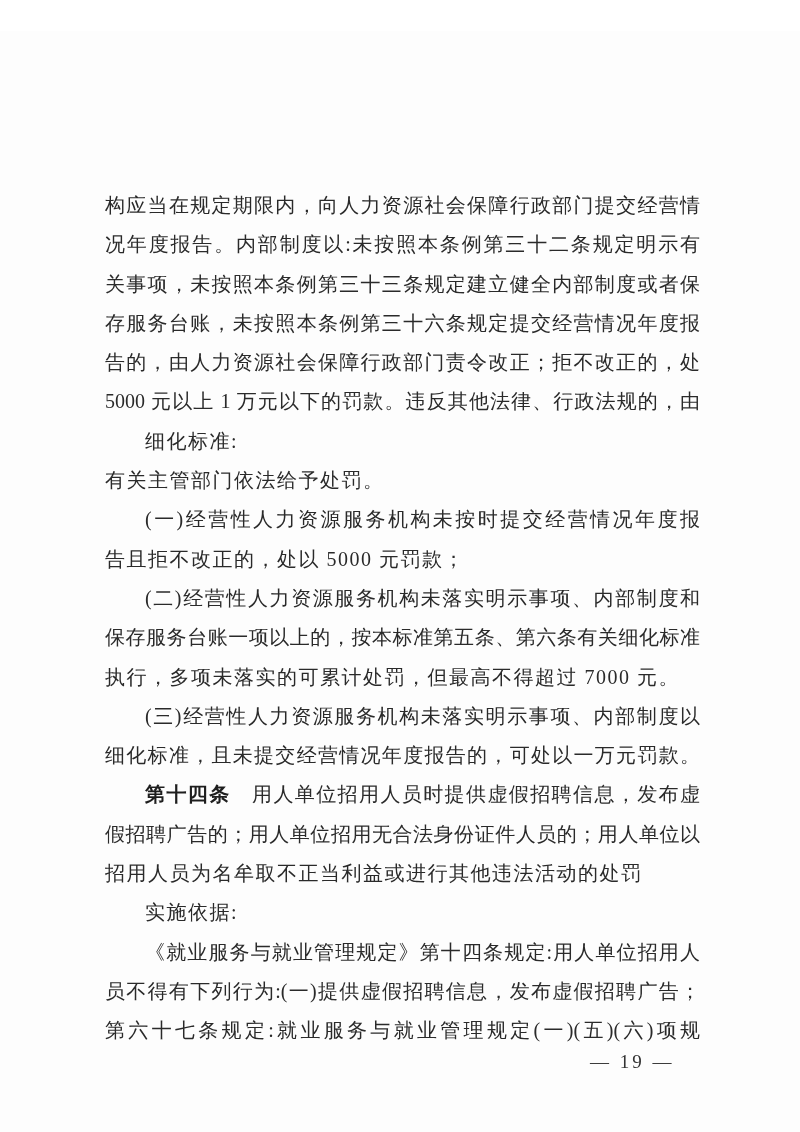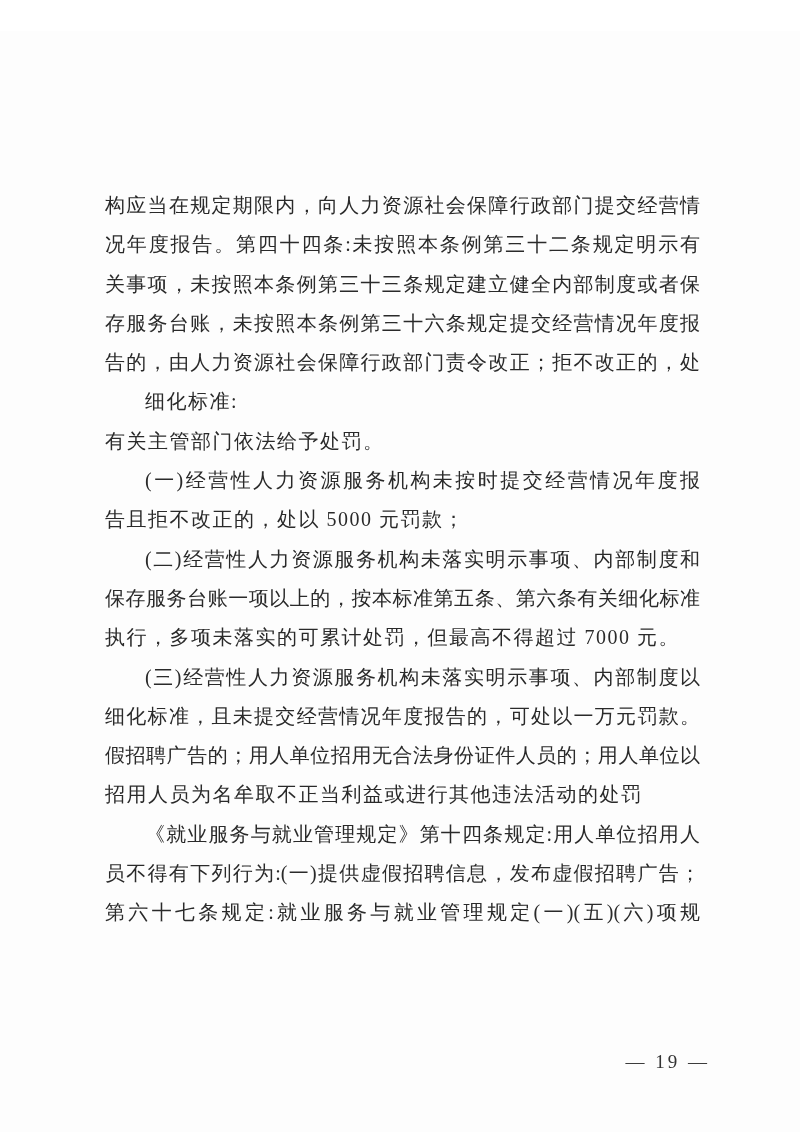--- a/index.html
+++ b/index.html
@@ -45,46 +45,49 @@
   .bold {
     font-weight: 700;
     color: #1e1e1e;
   }
   .page-number {
     position: absolute;
     left: 590px;
     top: 1017px;
     width: 120px;
     height: 28px;
-    text-align: right;
+    text-align: left;
     font-size: 19px;
     line-height: 28px;
     letter-spacing: 3px;
     color: #333333;
   }
 </style>
 </head>
 <body>
 
 <div class="page">
   <div class="content">
       <div class="line fill">构应当在规定期限内，向人力资源社会保障行政部门提交经营情</div>
-      <div class="line fill">况年度报告。第四十四条:未按照本条例第三十二条规定明示有</div>
+      <div class="line fill">况年度报告。内部制度以:未按照本条例第三十二条规定明示有</div>
       <div class="line fill">关事项，未按照本条例第三十三条规定建立健全内部制度或者保</div>
       <div class="line fill">存服务台账，未按照本条例第三十六条规定提交经营情况年度报</div>
       <div class="line fill">告的，由人力资源社会保障行政部门责令改正；拒不改正的，处</div>
+      <div class="line fill">5000 元以上 1 万元以下的罚款。违反其他法律、行政法规的，由</div>
       <div class="line indent">细化标准:</div>
       <div class="line">有关主管部门依法给予处罚。</div>
       <div class="line indent fill">(一)经营性人力资源服务机构未按时提交经营情况年度报</div>
       <div class="line">告且拒不改正的，处以 5000 元罚款；</div>
       <div class="line indent fill">(二)经营性人力资源服务机构未落实明示事项、内部制度和</div>
       <div class="line fill">保存服务台账一项以上的，按本标准第五条、第六条有关细化标准</div>
       <div class="line">执行，多项未落实的可累计处罚，但最高不得超过 7000 元。</div>
       <div class="line indent fill">(三)经营性人力资源服务机构未落实明示事项、内部制度以</div>
       <div class="line fill">细化标准，且未提交经营情况年度报告的，可处以一万元罚款。</div>
+      <div class="line indent fill"><span class="bold">第十四条</span>　用人单位招用人员时提供虚假招聘信息，发布虚</div>
       <div class="line fill">假招聘广告的；用人单位招用无合法身份证件人员的；用人单位以</div>
       <div class="line">招用人员为名牟取不正当利益或进行其他违法活动的处罚</div>
+      <div class="line indent">实施依据:</div>
       <div class="line indent fill">《就业服务与就业管理规定》第十四条规定:用人单位招用人</div>
       <div class="line fill">员不得有下列行为:(一)提供虚假招聘信息，发布虚假招聘广告；</div>
       <div class="line fill">第六十七条规定:就业服务与就业管理规定(一)(五)(六)项规</div>
     </div>
   <div class="page-number">— 19 —</div>
 </div>
 
 </body></html>

